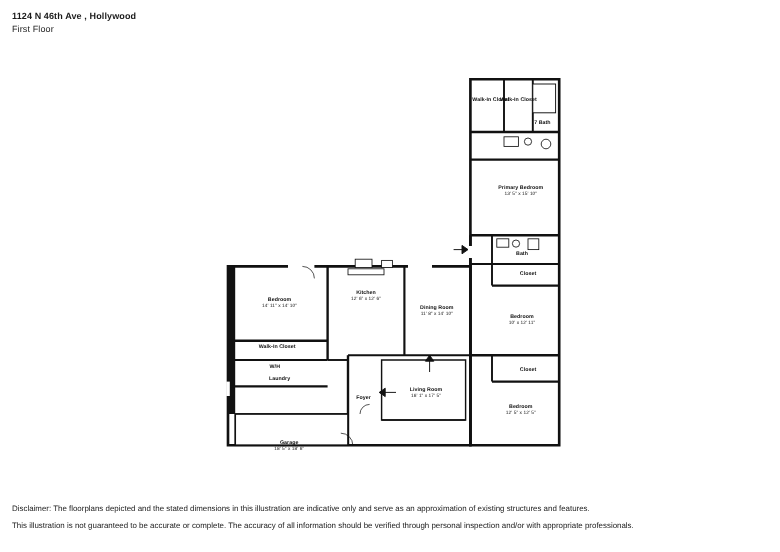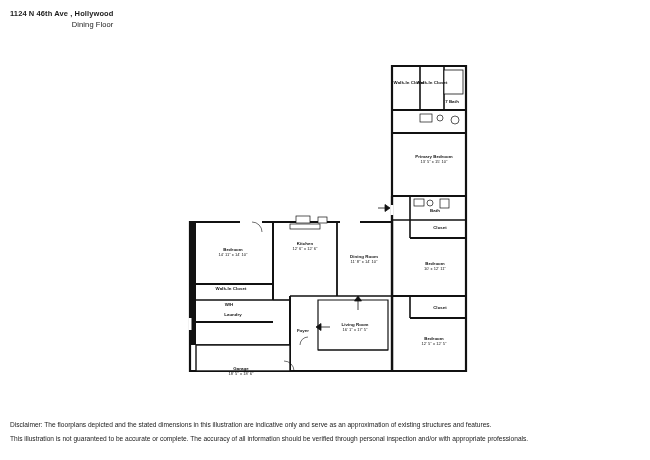--- a/index.html
+++ b/index.html
@@ -12,21 +12,20 @@
     height: 460px;
     position: relative;
     font-family: "Liberation Sans", sans-serif;
     color: #111111;
     overflow: hidden;
   }
   #header {
     position: absolute;
     left: 10px;
     top: 8px;
-    text-align: right;
   }
   #header .addr {
     font-size: 7.5px;
     font-weight: bold;
     color: #1a1a1a;
     line-height: 11px;
     letter-spacing: 0.1px;
   }
   #header .floor {
     font-size: 7.5px;
@@ -71,21 +70,21 @@
   .lbl span.dim {
     display: block;
     font-size: 4.0px;
   }
 </style>
 </head>
 <body>
 
 <div id="header">
   <div class="addr">1124 N 46th Ave , Hollywood</div>
-  <div class="floor">Dining Floor</div>
+  <div class="floor">First Floor</div>
 </div>
 
 <svg id="plan" viewBox="0 0 650 460" xmlns="http://www.w3.org/2000/svg">
   <g fill="#ffffff" stroke="#111111">
 
     <path d="M392 66 L466 66 L466 371 L392 371 Z" fill="#ffffff" stroke="#111111" stroke-width="2.2"></path>
 
     <path d="M190 222 L392 222 L392 371 L190 371 Z" fill="#ffffff" stroke="#111111" stroke-width="2.2"></path>
     <path d="M190 222 L190 345 L196 345 L196 222 Z" fill="#111111" stroke="none"></path>
 

